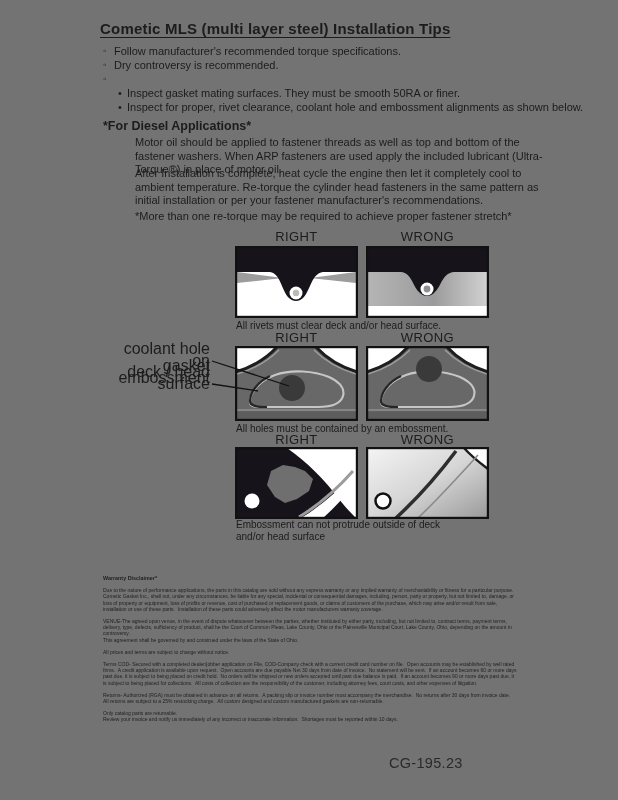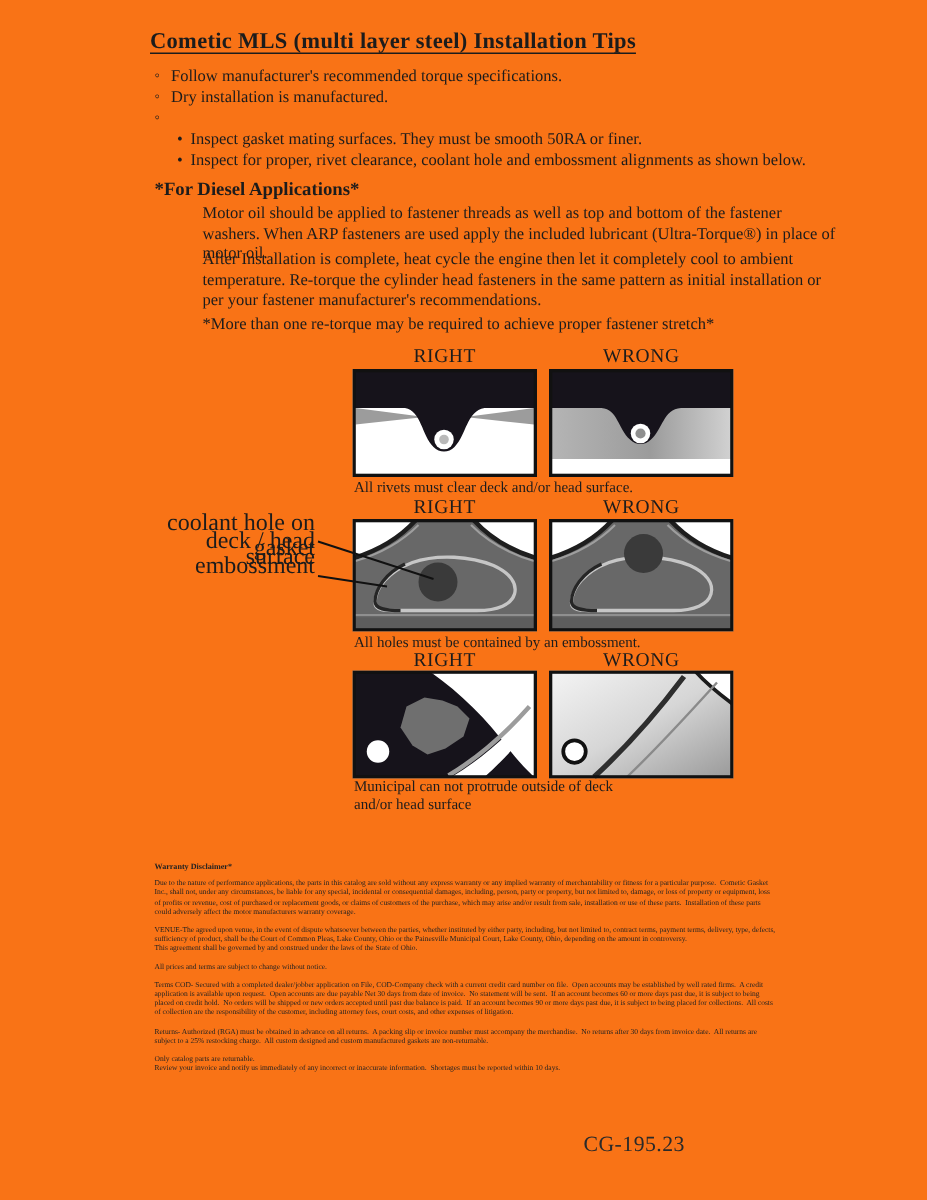--- a/index.html
+++ b/index.html
@@ -1,18 +1,18 @@
 <!DOCTYPE html>
 <html><head>
 <meta charset="utf-8">
 <style>
   html,body{margin:0;padding:0;background:#e8e8e8;}
   .page{
-    position:relative;width:618px;height:800px;background:#f97316;
-    font-family:Liberation Serif, serif;color:#1c1c1c;
+    position:relative;width:618px;height:800px;background:#737373;
+    font-family:Liberation Sans, sans-serif;color:#1c1c1c;
     overflow:hidden;margin:0 auto;
   }
   .abs{position:absolute;}
   .title{
     left:100px;top:20px;font-size:15px;font-weight:bold;
     text-decoration:underline;text-underline-offset:3px;letter-spacing:.2px;
   }
   .bullets{left:103px;top:44px;font-size:11px;line-height:14px;}
   .b-row{display:flex;}
   .b-row .mk{width:11px;flex:0 0 11px;font-size:10px;}
@@ -40,21 +40,21 @@
 
   <div class="abs title">Cometic MLS (multi layer steel) Installation Tips</div>
 
   <div class="abs bullets">
     <div class="b-row">
       <span class="mk">◦</span>
       <span>Follow manufacturer's recommended torque specifications.</span>
     </div>
     <div class="b-row">
       <span class="mk">◦</span>
-      <span>Dry installation is manufactured.</span>
+      <span>Dry controversy is recommended.</span>
     </div>
     <div class="b-row">
       <span class="mk">◦</span>
     </div>
     <div class="b-row sub">
       <span class="mk">•</span>
       <span>Inspect gasket mating surfaces.  They must be smooth 50RA or finer.</span>
     </div>
     <div class="b-row sub">
       <span class="mk">•</span>
@@ -183,21 +183,21 @@
       <rect x="1" y="1" width="121" height="70" fill="url(#g3)"></rect>
       <path d="M122,1 L98,1 C106,10 114,16 122,22 Z" fill="#ffffff"></path>
       <path d="M98,1 C106,10 114,16 122,22" stroke="#1c1c1c" stroke-width="2.4" fill="none"></path>
       <path d="M30,71 C55,48 72,28 90,4" stroke="#2e2e2e" stroke-width="3.5" fill="none"></path>
       <path d="M52,71 C74,50 92,30 112,8" stroke="#8a8a8a" stroke-width="1.6" fill="none"></path>
       <circle cx="17" cy="54" r="7.5" fill="#ffffff" stroke="#111111" stroke-width="2.5"></circle>
       <rect x="1" y="1" width="121" height="70" fill="none" stroke="#111111" stroke-width="2.4"></rect>
     </svg>
   </div>
 
-  <div class="abs cap" style="left:236px;top:519px;">Municipal can not protrude outside of deck
+  <div class="abs cap" style="left:236px;top:519px;">Embossment can not protrude outside of deck
 and/or head surface</div>
 
   <div class="abs fineprint">
     <h3>Warranty Disclaimer*</h3>
     <p>Due to the nature of performance applications, the parts in this catalog are sold without any express warranty or any implied warranty of merchantability or fitness for a particular purpose.  Cometic Gasket Inc., shall not, under any circumstances, be liable for any special, incidental or consequential damages, including, person, party or property, but not limited to, damage, or loss of property or equipment, loss of profits or revenue, cost of purchased or replacement goods, or claims of customers of the purchase, which may arise and/or result from sale, installation or use of these parts.  Installation of these parts could adversely affect the motor manufacturers warranty coverage.</p>
     <p>VENUE-The agreed upon venue, in the event of dispute whatsoever between the parties, whether instituted by either party, including, but not limited to, contract terms, payment terms, delivery, type, defects, sufficiency of product, shall be the Court of Common Pleas, Lake County, Ohio or the Painesville Municipal Court, Lake County, Ohio, depending on the amount in controversy.
 This agreement shall be governed by and construed under the laws of the State of Ohio.</p>
     <p>All prices and terms are subject to change without notice.</p>
     <p>Terms COD- Secured with a completed dealer/jobber application on File, COD-Company check with a current credit card number on file.  Open accounts may be established by well rated firms.  A credit application is available upon request.  Open accounts are due payable Net 30 days from date of invoice.  No statement will be sent.  If an account becomes 60 or more days past due, it is subject to being placed on credit hold.  No orders will be shipped or new orders accepted until past due balance is paid.  If an account becomes 90 or more days past due, it is subject to being placed for collections.  All costs of collection are the responsibility of the customer, including attorney fees, court costs, and other expenses of litigation.</p>
     <p>Returns- Authorized (RGA) must be obtained in advance on all returns.  A packing slip or invoice number must accompany the merchandise.  No returns after 30 days from invoice date.  All returns are subject to a 25% restocking charge.  All custom designed and custom manufactured gaskets are non-returnable.</p>

